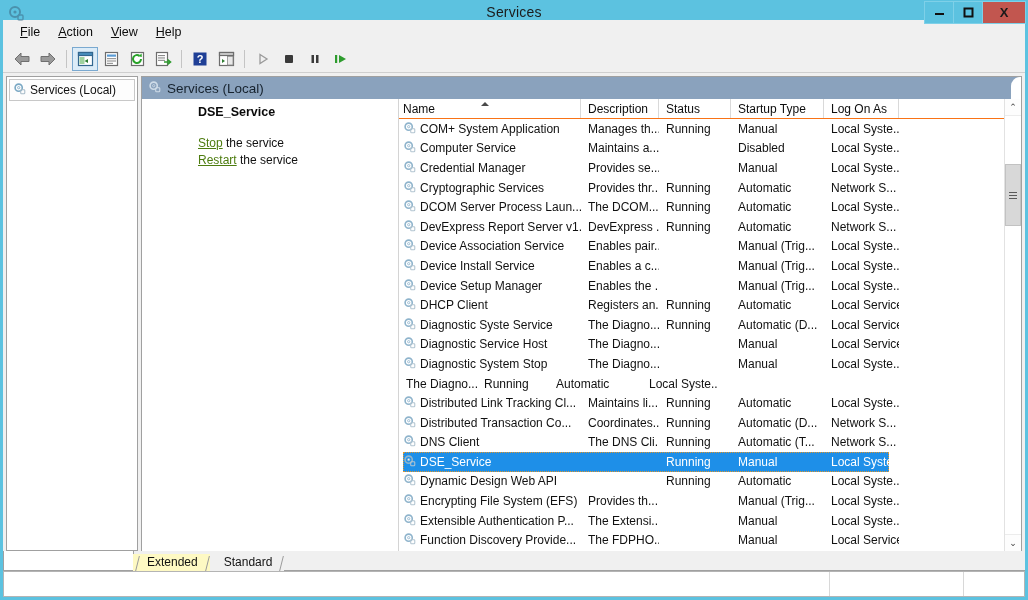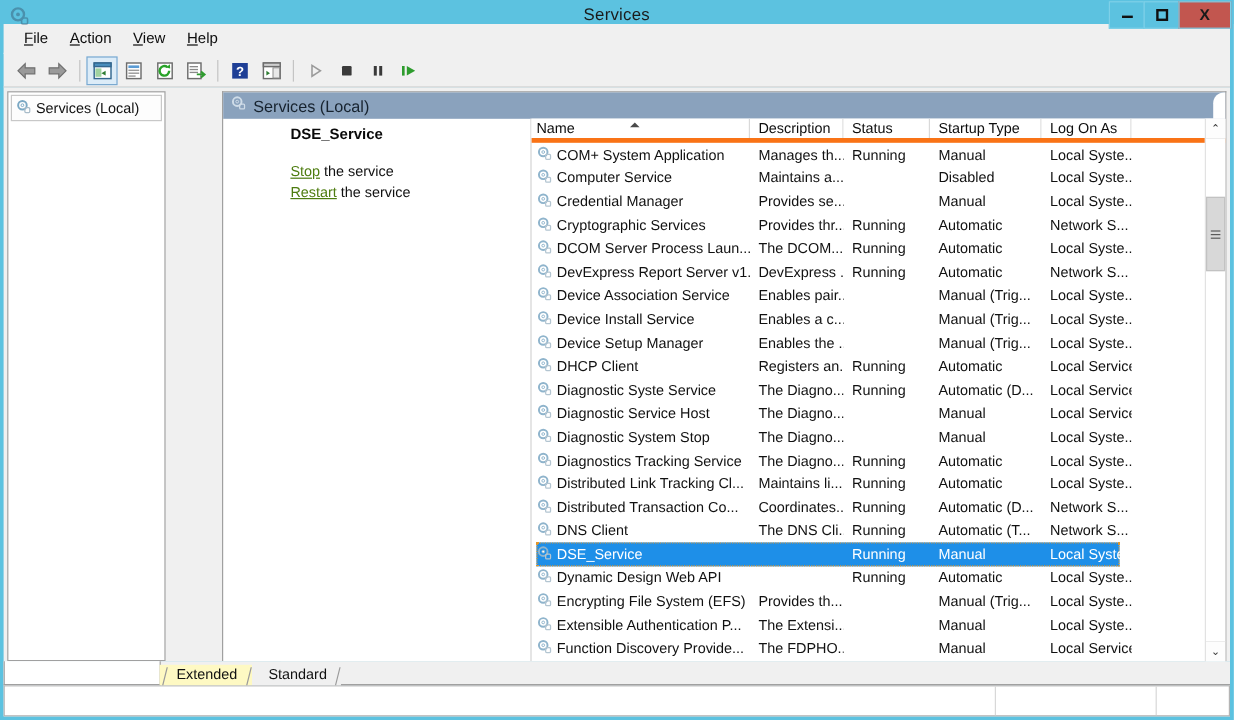--- a/index.html
+++ b/index.html
@@ -84,21 +84,20 @@
   .tb-sep { width: 1px; height: 18px; background: #c4c4c4; margin: 0 5px; }
 
   
   .content {
     flex: 1 1 auto;
     margin: 0 3px;
     background: #f0f0f0;
     display: flex;
     padding: 3px 3px 0 3px;
     min-height: 0;
-    gap: 44px;
   }
 
   .treepane {
     width: 132px; flex: none;
     background: #fff;
     border: 1px solid #a0a0a0;
     padding: 2px;
     overflow: hidden;
   }
   .tree-item {
@@ -162,21 +161,21 @@
     display: flex; flex-direction: column;
     border-left: 1px solid #d4d4d4;
     min-width: 0;
     background: #fff;
     position: relative;
   }
   .lv-head {
     height: 20px; flex: none;
     display: flex;
     background: #fff;
-    border-bottom: 4px solid #f97316;
+    border-bottom: 1px solid #f97316;
     position: relative;
   }
   .lv-th {
     font-size: 12px; color: #0d0d0d;
     display: flex; align-items: center;
     padding-left: 7px;
     border-right: 1px solid #d9d9d9;
     background: #fff;
     position: relative;
     cursor: default;
@@ -666,28 +665,20 @@
                     </svg></span>
                   <span>Diagnostic System Stop</span>
                 </div>
                 <div class="cell c-desc">The Diagno...</div>
                 <div class="cell c-stat"></div>
                 <div class="cell c-start">Manual</div>
                 <div class="cell c-logon">Local Syste...</div>
                 <div class="cell c-fill"></div>
               </div>
               <div class="row" style="position: relative;">
-                <div class="cell c-name">
-                  <span><svg class="gear" viewBox="0 0 16 16">
-                      <circle cx="7" cy="7" r="4.4" fill="none" stroke="#8fb4cc" stroke-width="2"></circle>
-                      <circle cx="7" cy="7" r="1.4" fill="#ffffff" stroke="#8fb4cc" stroke-width="1"></circle>
-                      <rect x="9.5" y="9.5" width="5" height="5" rx="1" fill="none" stroke="#b3c5d1" stroke-width="1.3"></rect>
-                    </svg></span>
-                  <span>Diagnostics Tracking Service</span>
-                </div>
                 <div class="cell c-desc">The Diagno...</div>
                 <div class="cell c-stat">Running</div>
                 <div class="cell c-start">Automatic</div>
                 <div class="cell c-logon">Local Syste...</div>
                 <div class="cell c-fill"></div>
               </div>
               <div class="row" style="position: relative;">
                 <div class="cell c-name">
                   <span><svg class="gear" viewBox="0 0 16 16">
                       <circle cx="7" cy="7" r="4.4" fill="none" stroke="#8fb4cc" stroke-width="2"></circle>

